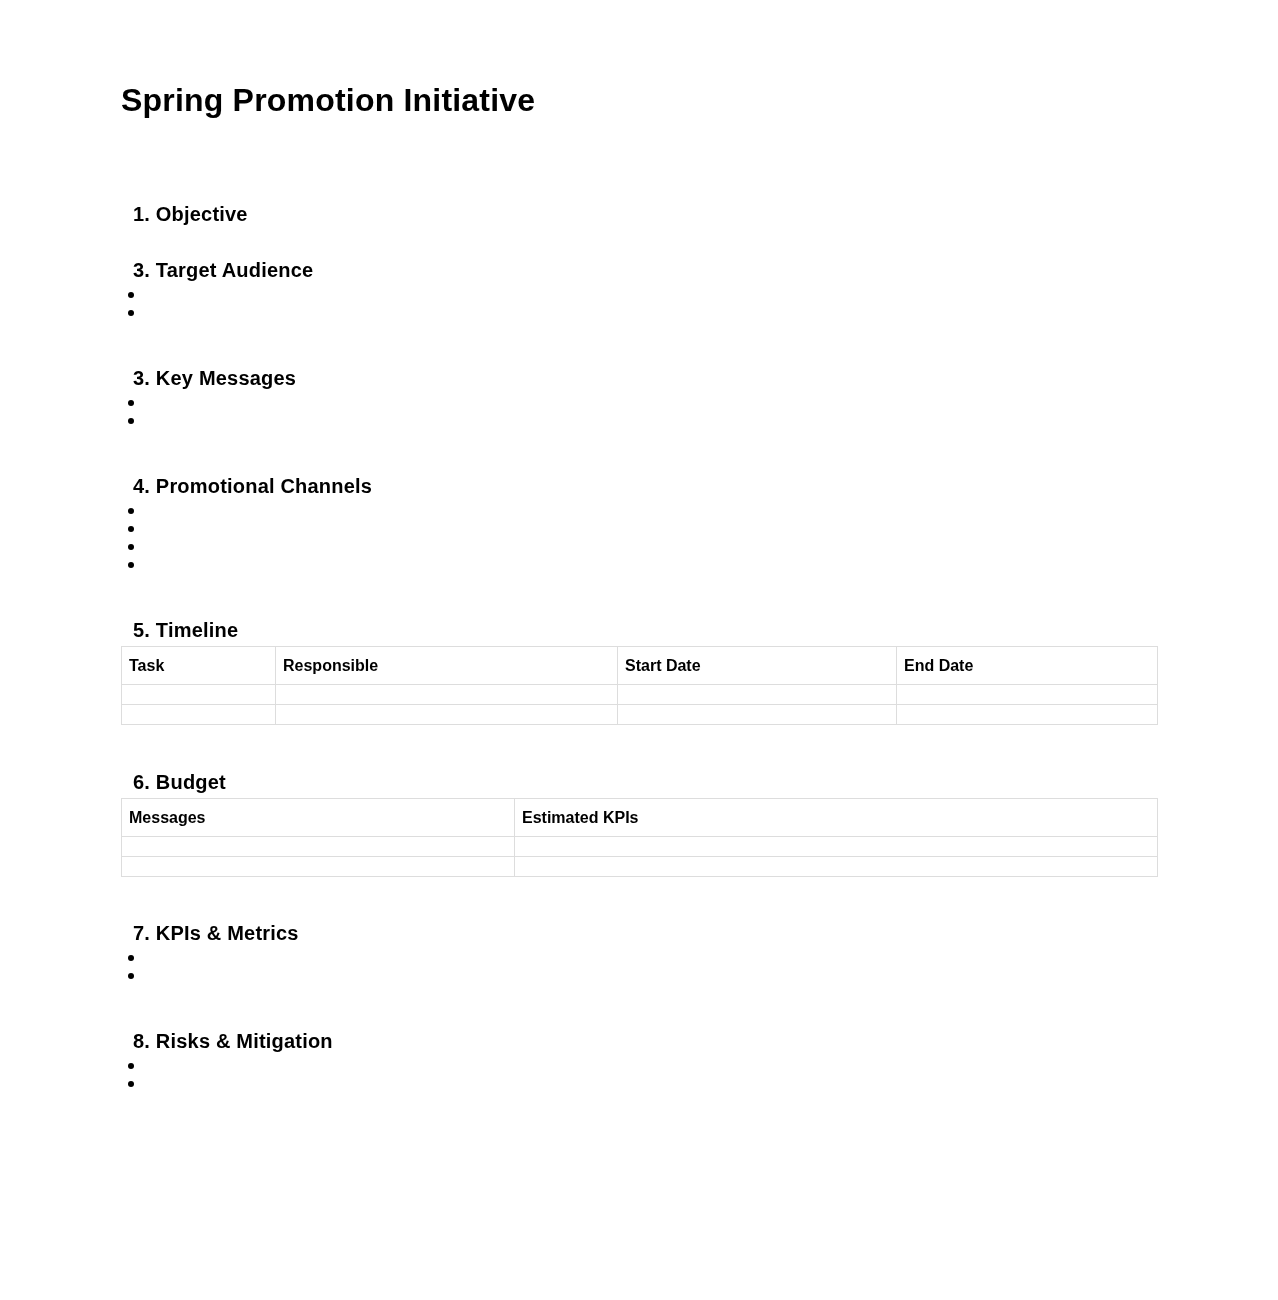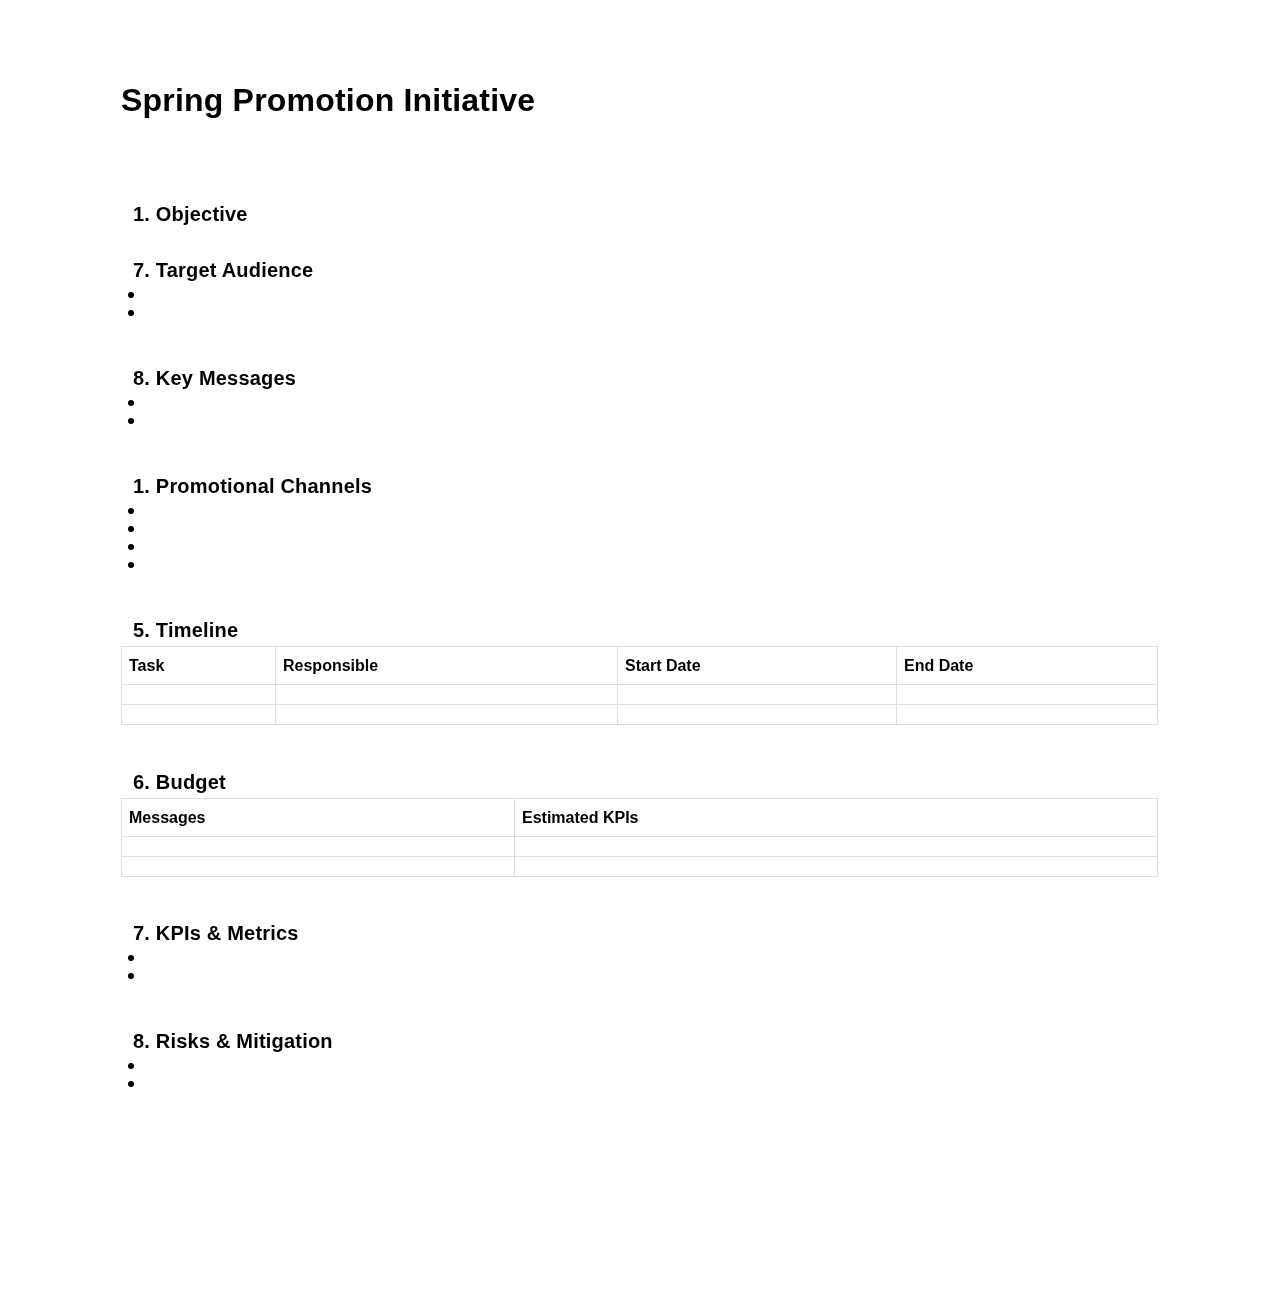--- a/index.html
+++ b/index.html
@@ -88,33 +88,33 @@
 <body>
 
 <div class="page">
 
   <h1 class="doc-title">
     <span>Spring Promotion Initiative</span><br>
   </h1>
 
   <h2 class="section-heading" style="top:190px">1. Objective</h2>
 
-  <h2 class="section-heading" style="top:246px">7. Target Audience</h2>
+  <h2 class="section-heading" style="top:246px">3. Target Audience</h2>
   <ul class="bullets" style="top:286px">
     <li></li>
     <li></li>
   </ul>
 
-  <h2 class="section-heading" style="top:354px">8. Key Messages</h2>
+  <h2 class="section-heading" style="top:354px">3. Key Messages</h2>
   <ul class="bullets" style="top:394px">
     <li></li>
     <li></li>
   </ul>
 
-  <h2 class="section-heading" style="top:462px">1. Promotional Channels</h2>
+  <h2 class="section-heading" style="top:462px">4. Promotional Channels</h2>
   <ul class="bullets" style="top:502px">
     <li></li>
     <li></li>
     <li></li>
     <li></li>
   </ul>
 
   <h2 class="section-heading" style="top:606px">5. Timeline</h2>
   <table class="doc-table" style="top:646px">
     <colgroup>

